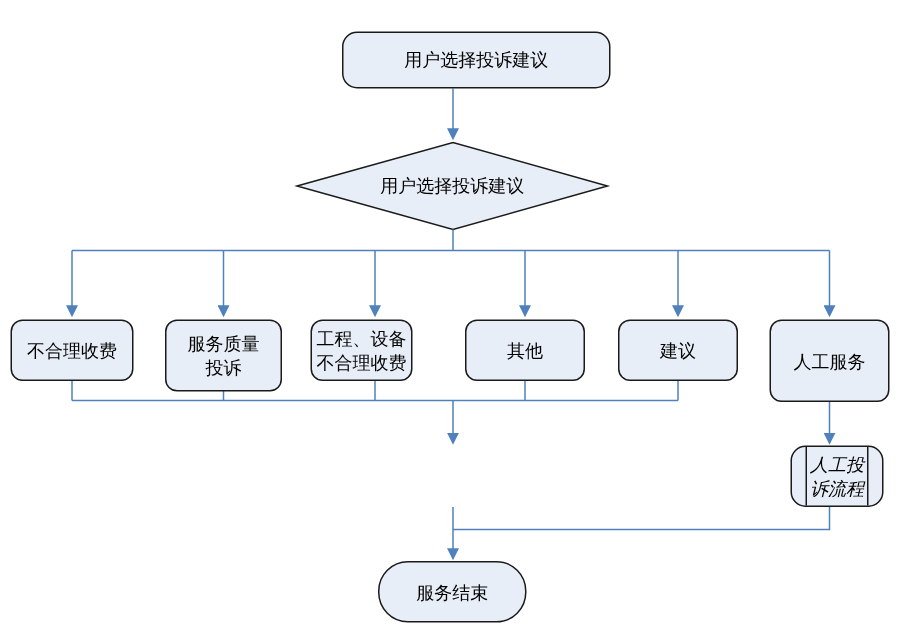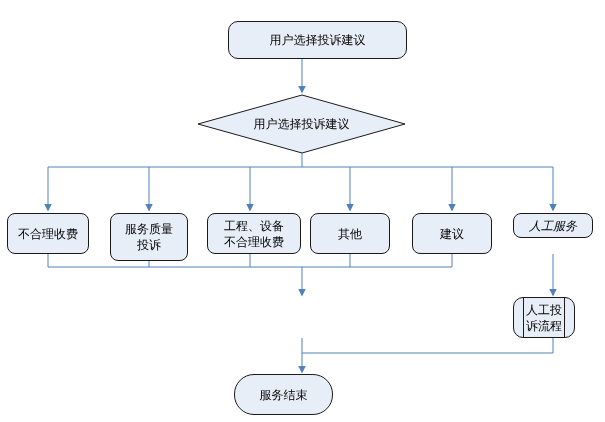--- a/index.html
+++ b/index.html
@@ -88,42 +88,42 @@
 
   <div class="node process" style="left:7px;top:213px;width:82px;height:41px;">
     <span>不合理收费</span>
   </div>
 
   <div class="node process" style="left:110px;top:213px;width:78px;height:48px;">
     <span>服务质量</span>
     <span>投诉</span>
   </div>
 
-  <div class="node process" style="left:207px;top:213px;width:94px;height:41px;">
+  <div class="node process" style="left:207px;top:213px;width:68px;height:41px;">
     <span>工程、设备</span>
     <span>不合理收费</span>
   </div>
 
   <div class="node process" style="left:412px;top:213px;width:80px;height:41px;">
     <span>建议</span>
   </div>
 
   <div class="node process" style="left:310px;top:213px;width:80px;height:41px;">
     <span>其他</span>
   </div>
 
-  <div class="node process" style="left:513px;top:213px;width:80px;height:25px;font-style:italic;">
+  <div class="node process" style="left:513px;top:213px;width:80px;height:55px;">
     <span>人工服务</span>
   </div>
 
 
-  <div class="node predefined" style="left:513px;top:297px;width:62px;height:41px;">
+  <div class="node predefined" style="left:527px;top:297px;width:62px;height:41px;font-style:italic;">
     <div class="side-bar left"></div>
     <div class="side-bar right"></div>
     <span>人工投</span>
     <span>诉流程</span>
   </div>
 
-  <div class="node terminator-end" style="left:234px;top:374px;width:99px;height:41px;">
+  <div class="node terminator-end" style="left:252px;top:374px;width:99px;height:41px;">
     <span>服务结束</span>
   </div>
 
 </div>
 
 </body></html>

